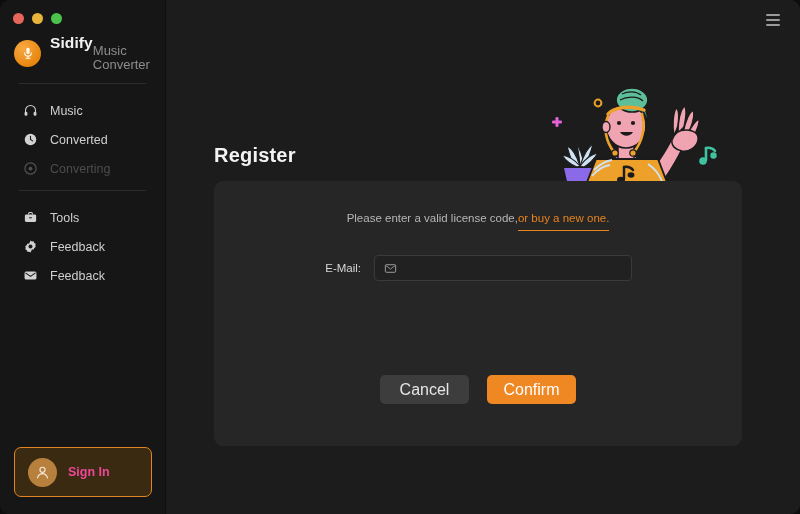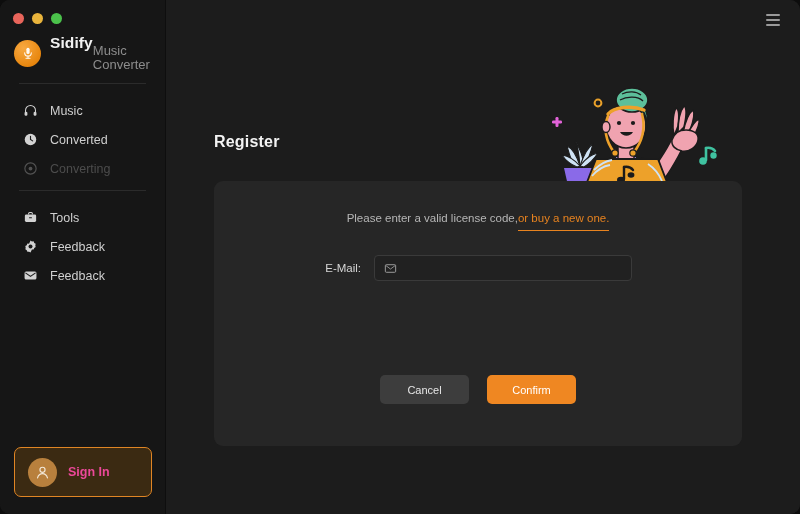--- a/index.html
+++ b/index.html
@@ -149,22 +149,22 @@
     height: 2px;
     background: #9a9a9a;
     border-radius: 1px;
   }
   .hamburger span:nth-child(1) { width: 14px; }
   .hamburger span:nth-child(2) { width: 14px; }
   .hamburger span:nth-child(3) { width: 14px; }
 
   .page-title {
     position: absolute;
-    left: 48px; top: 133px;
-    font-size: 16px;
+    left: 48px; top: 144px;
+    font-size: 20px;
     font-weight: bold;
     color: #f3f3f3;
     letter-spacing: .2px;
   }
 
   .hero {
     position: absolute;
     left: 370px; top: 80px;
     width: 200px; height: 110px;
     pointer-events: none;
@@ -244,21 +244,21 @@
     top: 194px;
     left: 0; right: 0;
     display: flex;
     justify-content: center;
     gap: 18px;
   }
   .btn {
     width: 89px; height: 29px;
     border-radius: 5px;
     border: none;
-    font-size: 11px;
+    font-size: 16px;
     font-family: "Liberation Sans", sans-serif;
     cursor: pointer;
     display: flex; align-items: center; justify-content: center;
   }
   .btn-cancel { background: #3d3d3d; color: #e6e6e6; }
   .btn-confirm { background: #ef8722; color: #ffffff; }
 </style>
 </head>
 <body>
 

